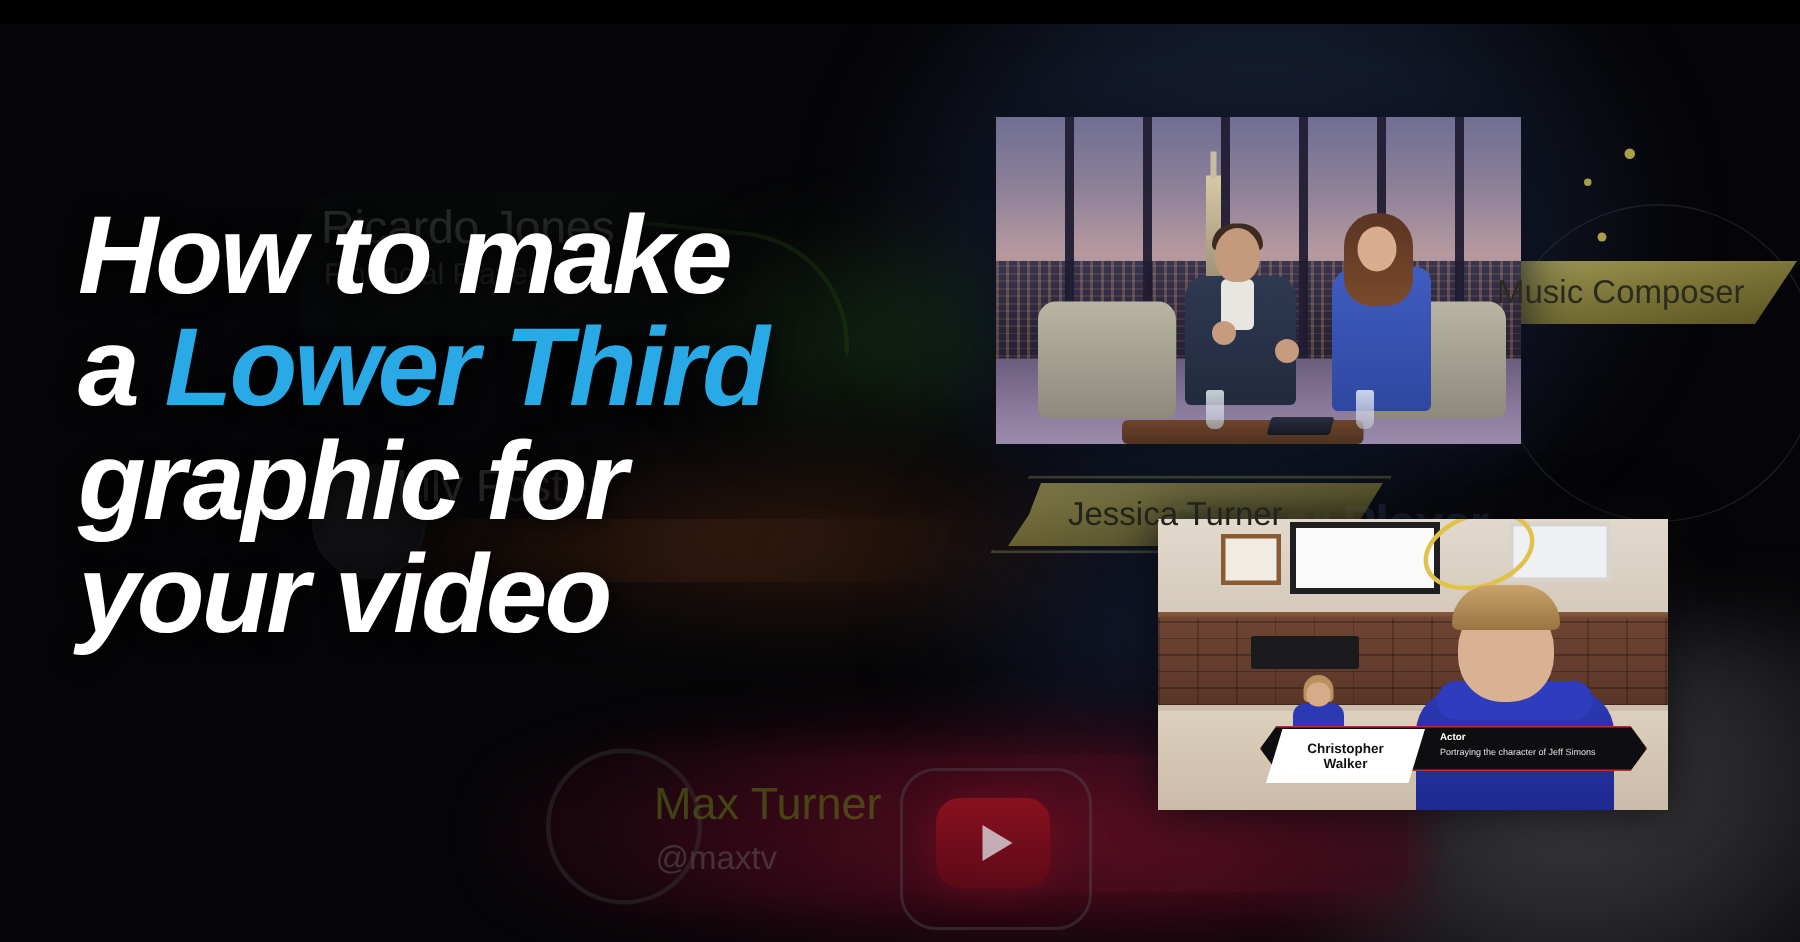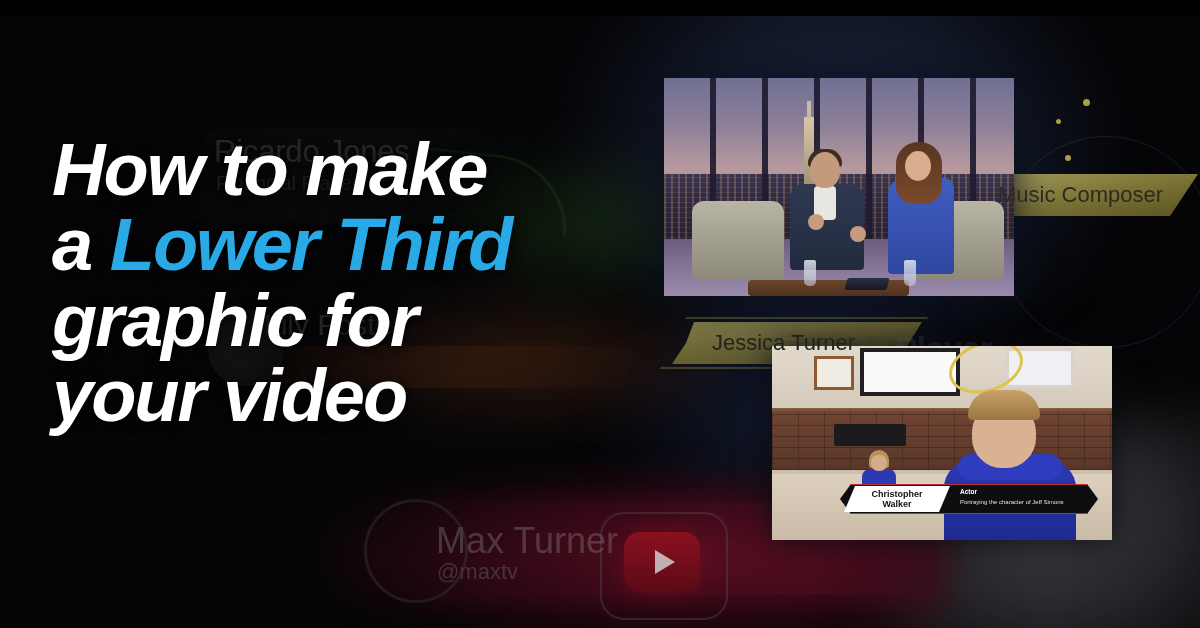--- a/index.html
+++ b/index.html
@@ -103,21 +103,21 @@
   .ghost-max .pill{
     position:absolute;inset:0;border-radius:46px 10px 10px 46px;
     background:linear-gradient(100deg,#1b0710 0%, #4c0c20 45%, #68142c 78%, #3a0a18 100%);
     box-shadow:0 0 26px rgba(120,18,40,.45);
   }
   .ghost-max .ring{
     position:absolute;left:-14px;top:-4px;width:98px;height:98px;border-radius:50%;
     border:3px solid #4a4a50;
   }
   .ghost-max .nm{
-    position:absolute;left:58px;top:17px;font-size:36px;color:#a3a3a3;
+    position:absolute;left:58px;top:17px;font-size:30px;color:#84cc16;
   }
   .ghost-max .hd{
     position:absolute;left:59px;top:56px;font-size:22px;color:#8e8e96;
   }
 
   .ghost-soccer{
     position:absolute;left:778px;top:314px;width:330px;height:34px;
     font-size:33px;font-weight:bold;color:#2b3b58;opacity:.55;letter-spacing:-.3px;
   }
 
@@ -340,21 +340,21 @@
 
   
   .lt-dark{position:absolute;left:68px;bottom:26px;width:258px;height:30px;}
   .lt-dark .hex{
     position:absolute;inset:0;
     background:#0e0e10;
     border:1px solid #b4303a;
     clip-path:polygon(11px 0, calc(100% - 11px) 0, 100% 50%, calc(100% - 11px) 100%, 11px 100%, 0 50%);
   }
   .lt-dark .plate{
-    position:absolute;left:4px;top:2px;width:106px;height:26px;
+    position:absolute;left:4px;top:2px;width:106px;height:36px;
     background:#fff;
     clip-path:polygon(11px 0, 100% 0, calc(100% - 11px) 100%, 0 100%, 0 100%);
     display:flex;flex-direction:column;align-items:center;justify-content:center;
   }
   .lt-dark .n1,.lt-dark .n2{
     font-size:9px;font-weight:bold;color:#111;line-height:1.12;
   }
   .lt-dark .role{
     position:absolute;left:120px;top:4px;font-size:6.5px;font-weight:bold;color:#fff;
   }

